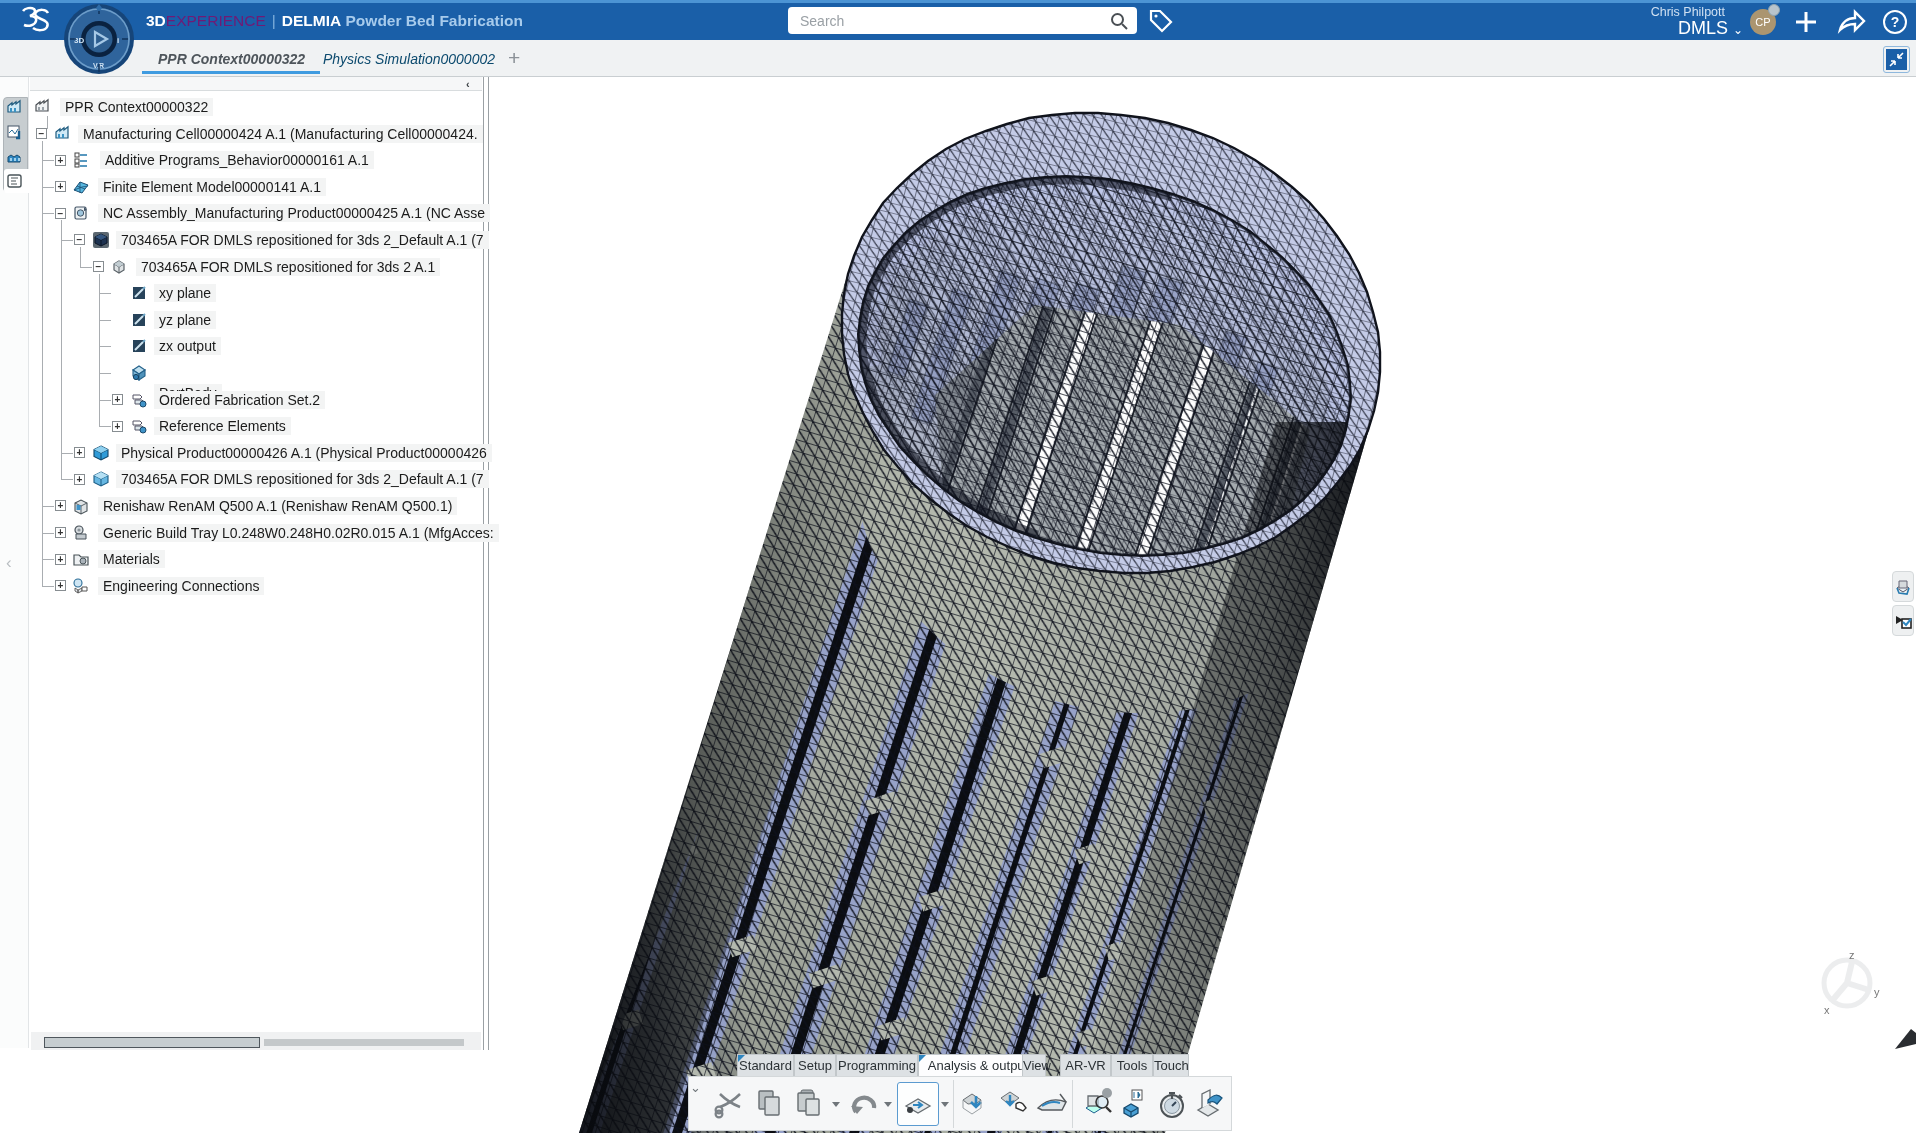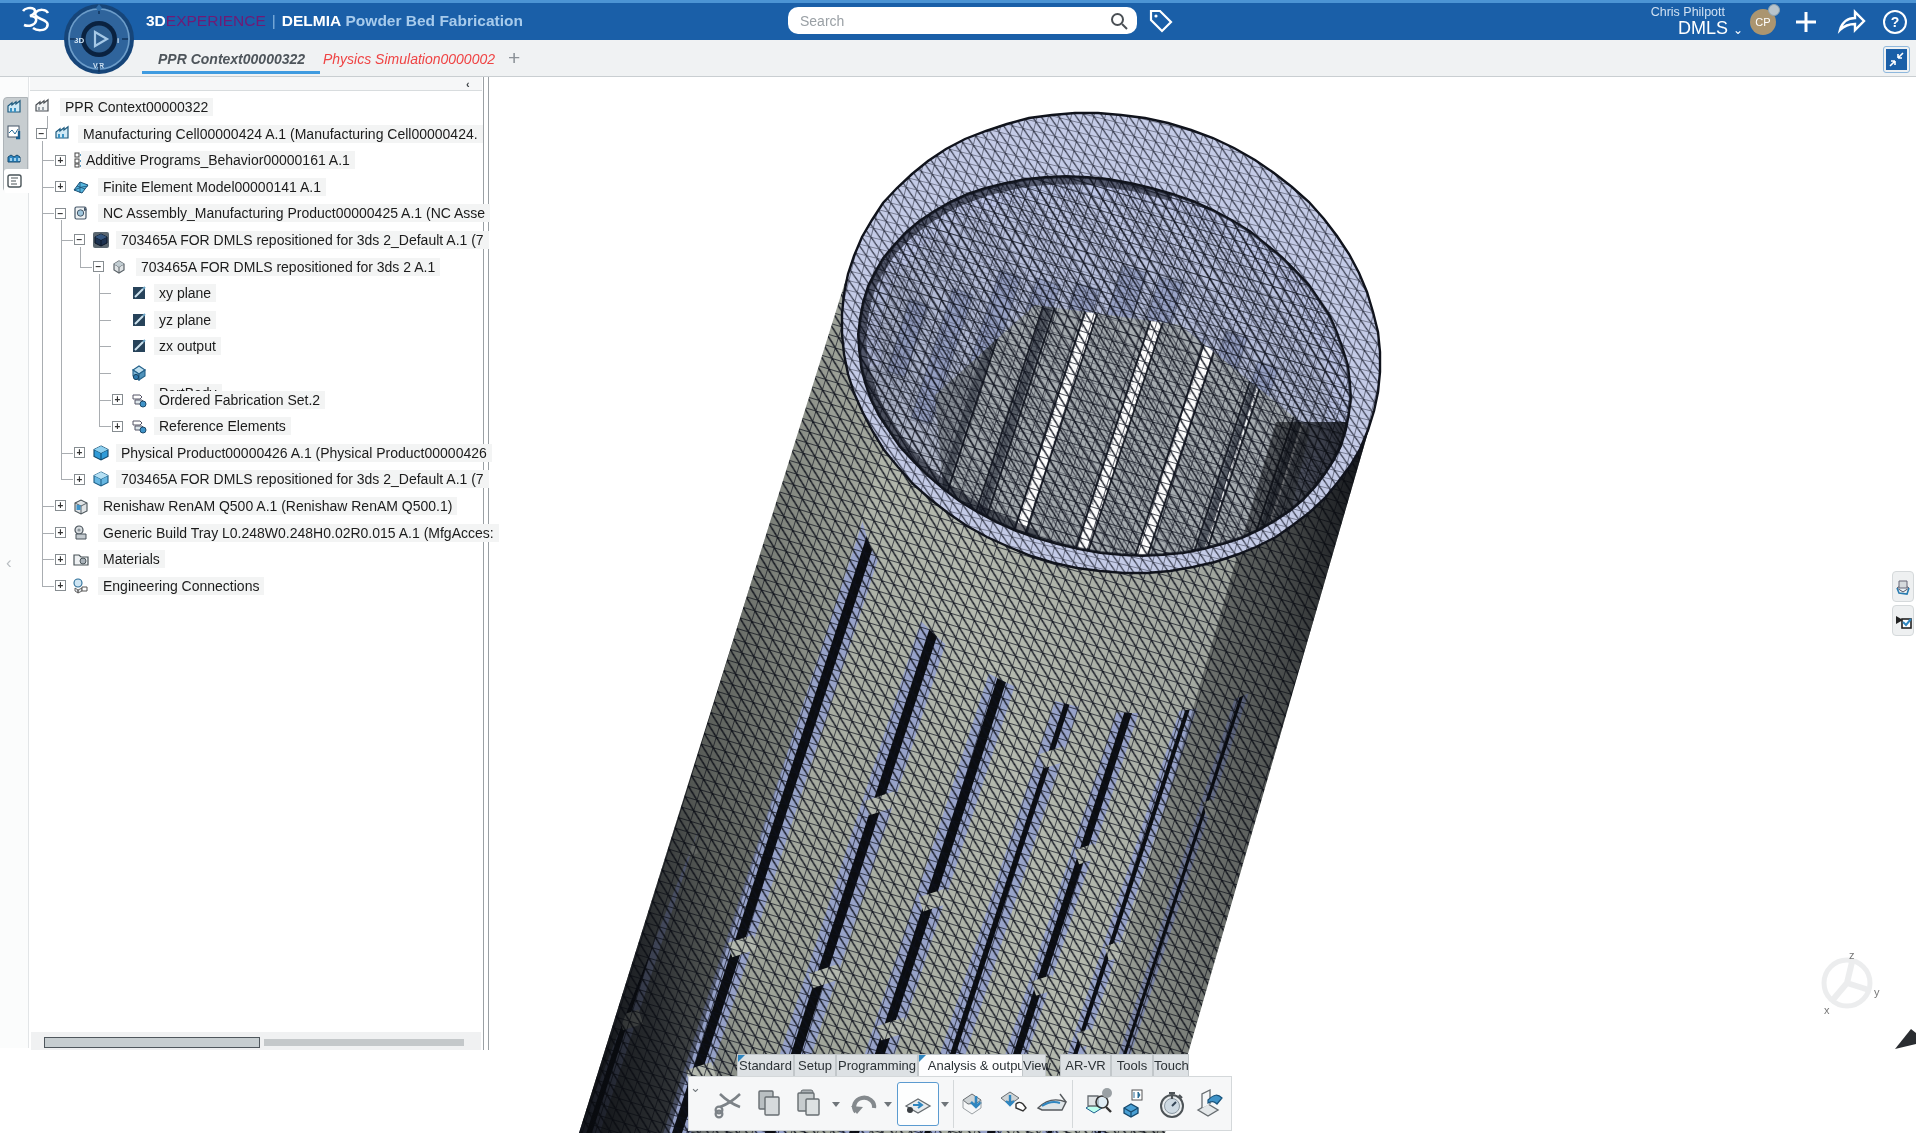--- a/index.html
+++ b/index.html
@@ -5,31 +5,31 @@
 html,body{width:1916px;height:1133px;overflow:hidden;font-family:"Liberation Sans",sans-serif;background:#fff}
 #app{position:relative;width:1916px;height:1133px;background:#fff}
 #topbar{position:absolute;left:0;top:0;width:1916px;height:40px;background:#1a5fa8}
 #topbar::before{content:"";position:absolute;left:0;top:0;width:100%;height:3px;background:#4c94d4}
 #tabstrip{position:absolute;left:0;top:40px;width:1916px;height:37px;background:#f0f2f3;border-bottom:1px solid #c9ced1}
 #brand{position:absolute;left:146px;top:12px;color:#fff;font-size:15.5px;letter-spacing:0}
 #brand b{font-weight:700}
 #brand .lt{color:#701a75;font-weight:400}
 #brand .pipe{color:#7fb0dc;font-weight:300;padding:0 6px}
 #brand .app{color:#a7cbec;font-weight:700}
-#search{position:absolute;left:788px;top:7px;width:349px;height:27px;background:#fff;border-radius:10px}
+#search{position:absolute;left:788px;top:7px;width:349px;height:27px;background:#fff;border-radius:4px}
 #search .ph{position:absolute;left:12px;top:6px;color:#9aa0a5;font-size:14px}
 #search svg{position:absolute;right:8px;top:4px}
 #user1{position:absolute;left:1630px;top:5px;color:#cfe0f2;font-size:12.5px;width:95px;text-align:right}
 #user2{position:absolute;left:1678px;top:18px;color:#fff;font-size:18px}
 #avatar{position:absolute;left:1750px;top:9px;width:26px;height:26px;border-radius:50%;background:#ab9570;color:#fff;font-size:11px;text-align:center;line-height:26px}
 #badge{position:absolute;left:1768px;top:4px;width:12px;height:12px;border-radius:50%;background:#b8c4cc;border:1px solid #8fa3af}
 #minbtn{position:absolute;left:1884px;top:47px;width:25px;height:25px;background:#1a5fa8;border:2px solid #f0f2f3;outline:1px solid #8fb8dd;border-radius:2px}
 .tabname{position:absolute;top:51px;font-size:14px;font-style:italic}
 #tab1{left:158px;color:#4e555b;font-weight:700}
-#tab2{left:323px;color:#ef4444}
+#tab2{left:323px;color:#0c4a6e}
 #tabplus{position:absolute;left:508px;top:46px;color:#8b9197;font-size:21px;font-weight:400}
 #underline{position:absolute;left:142px;top:71px;width:178px;height:3px;background:#3f9be0}
 #lrail{position:absolute;left:0;top:77px;width:29px;height:971px;background:#fbfcfc;border-right:1px solid #e2e5e7}
 #minitb{position:absolute;left:3px;top:97px;width:25px;height:95px;background:#c7cdd0;border:1px solid #aeb4b8;border-radius:4px 0 0 4px}
 #minitb .wt{position:absolute;left:0px;top:71px;width:25px;height:24px;background:#fff;border-radius:3px 0 0 3px}
 #railchev{position:absolute;left:6px;top:553px;color:#b9bec2;font-size:17px}
 #treepanel{position:absolute;left:30px;top:77px;width:452px;height:973px;background:#fff}
 #treetop{position:absolute;left:30px;top:77px;width:452px;height:14px;background:#f6f7f8;border-bottom:1px solid #d8dcde}
 #treechev{position:absolute;left:466px;top:78px;color:#3a3f43;font-size:11px;font-weight:700}
 #splitter{position:absolute;left:483px;top:77px;width:6px;height:973px;border-left:1px solid #9aa0a4;border-right:1px solid #9aa0a4}
@@ -305,21 +305,21 @@
       <path d="M2 7l4-3.2v2.2l4-3.2v2.2l4-3.2V13H2z" fill="#cfe9f6" stroke="#1d5a7e" stroke-width="1.2"></path>
       <path d="M4 9h2v4H4zM8 9h2v4H8z" fill="#3b93c4"></path>
     </svg>
 <div class="trow" style="left:78px;top:125px">Manufacturing Cell00000424 A.1 (Manufacturing Cell00000424.</div>
 <svg style="position:absolute;left:72px;top:151px" width="18" height="18" viewBox="0 0 18 18">
       <rect x="3" y="2" width="4" height="4" fill="#fff" stroke="#444"></rect>
       <rect x="3" y="8" width="4" height="4" fill="#fff" stroke="#444"></rect>
       <rect x="3" y="13" width="4" height="3" fill="#fff" stroke="#444"></rect>
       <path d="M8 4h7M8 10h7M8 15h7" stroke="#2277aa" stroke-width="1.6"></path>
     </svg>
-<div class="trow" style="left:81px;top:151px">Additive Programs_Behavior00000161 A.1</div>
+<div class="trow" style="left:100px;top:151px">Additive Programs_Behavior00000161 A.1</div>
 <svg style="position:absolute;left:72px;top:178px" width="18" height="18" viewBox="0 0 18 18">
       <path d="M2 12l6-8 8 3-6 8z" fill="#57b7e0" stroke="#1b4f74" stroke-width="1"></path>
       <path d="M5 8l8 3M8 4l0 11M2 12l8-3 6-1" stroke="#1b4f74" stroke-width="0.8" fill="none"></path>
     </svg>
 <div class="trow" style="left:98px;top:178px">Finite Element Model00000141 A.1</div>
 <svg style="position:absolute;left:72px;top:204px" width="18" height="18" viewBox="0 0 18 18">
       <rect x="3" y="3" width="11" height="12" rx="1.5" fill="#eef2f4" stroke="#456" stroke-width="1.2"></rect>
       <circle cx="8.5" cy="9" r="3.2" fill="#9fc6dd" stroke="#456"></circle>
       <path d="M12 3l3 3-3 1z" fill="#456"></path>
     </svg>

